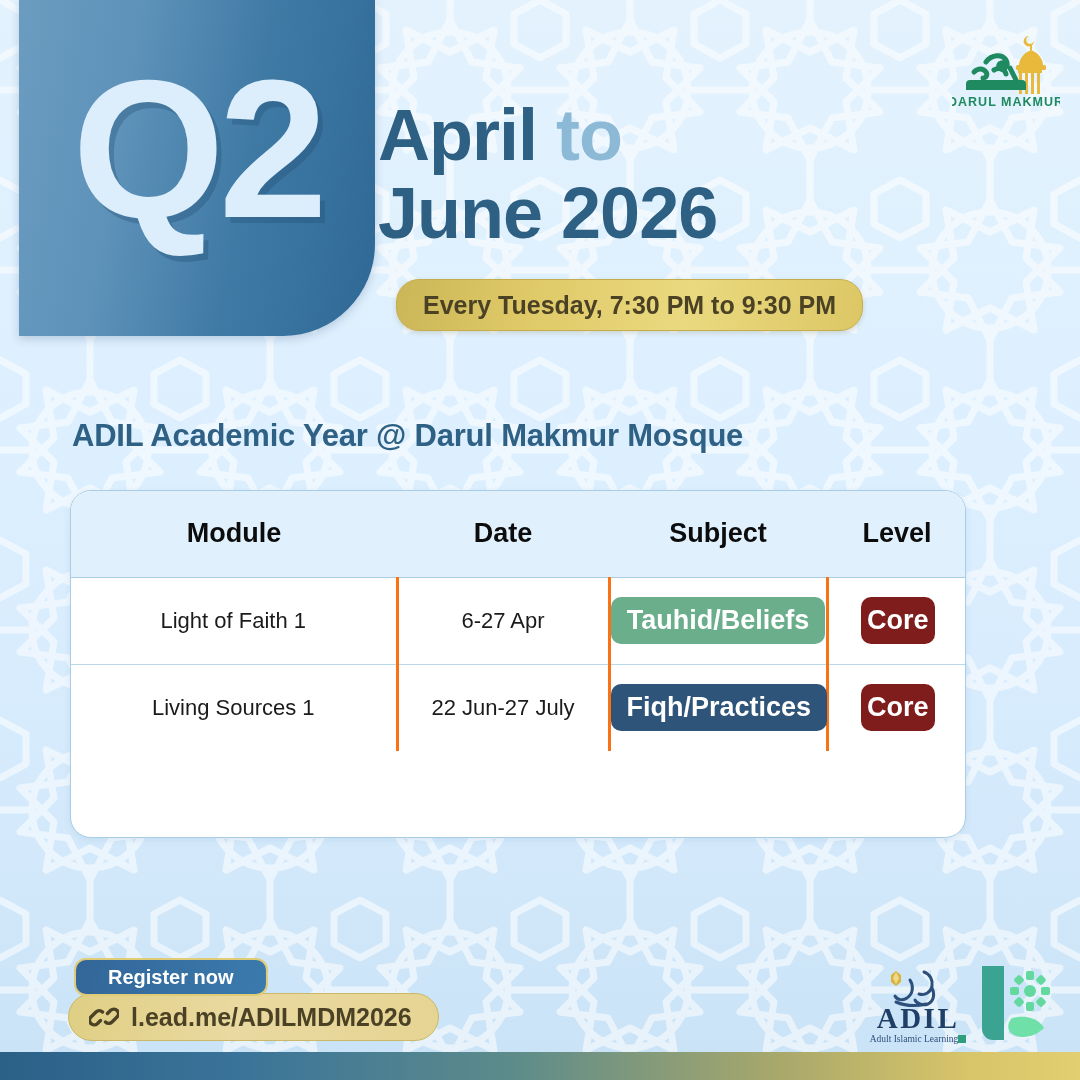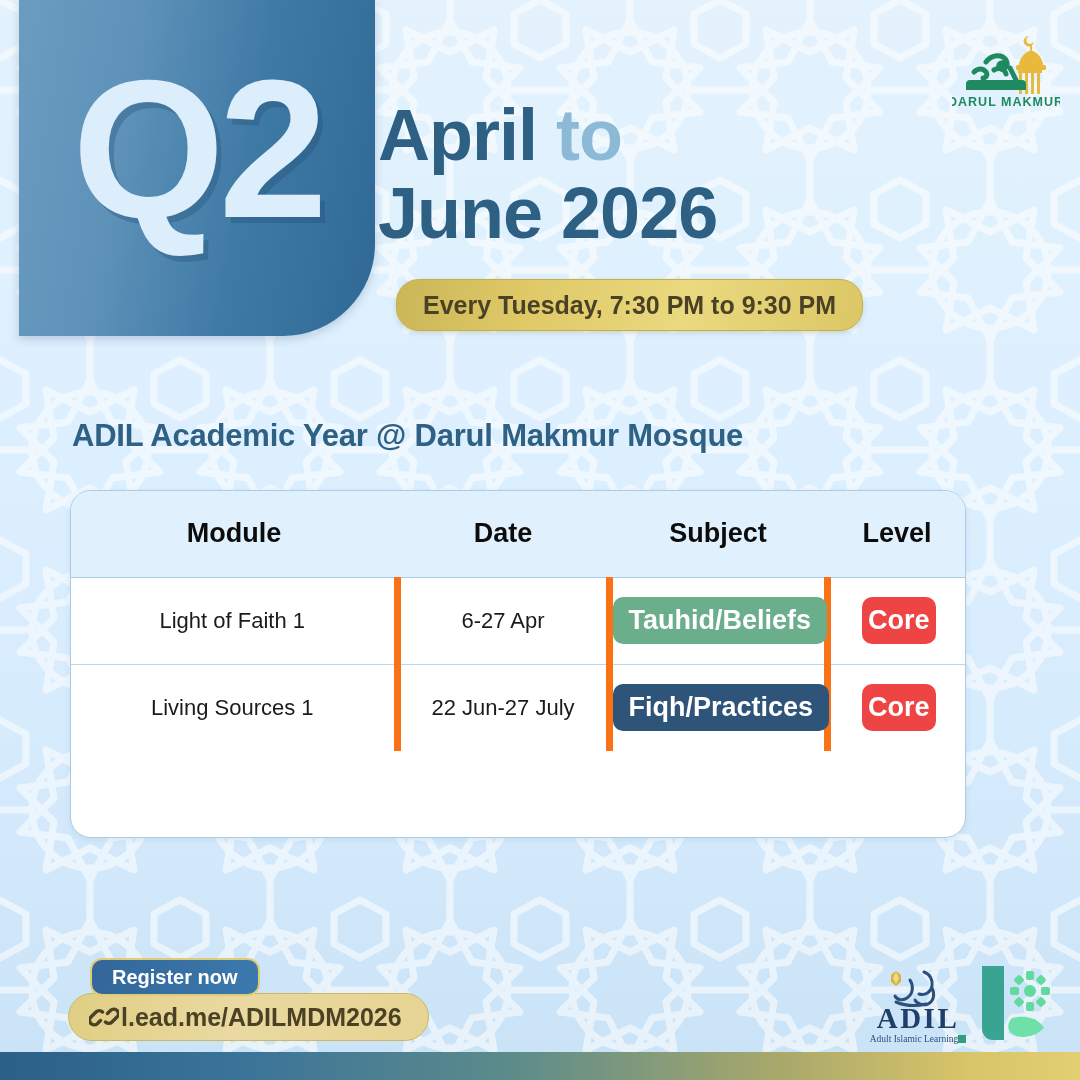--- a/index.html
+++ b/index.html
@@ -88,56 +88,56 @@
     background:#e0f0fc;
     height:86px;
     font-size:27px; font-weight:700; color:#0c0c0c;
     border-bottom:1px solid #a9cde4;
   }
   tbody td {
     height:87px;
     text-align:center;
     vertical-align:middle;
     font-size:22px; color:#1b1b1b;
-    border-right:7px solid #f97316;
+    border-right:3px solid #f97316;
     border-bottom:1px solid #b9d8ea;
   }
   tbody tr:last-child td { border-bottom:none; }
   tbody td:last-child { border-right:none; }
   tbody tr.alt td { background:#f5f6f7; }
   col.c1 { width:326px; } col.c2 { width:212px; }
   col.c3 { width:218px; } col.c4 { width:140px; }
 
   .badge {
     display:inline-block;
     padding:10px 16px;
     border-radius:10px;
     font-size:27px; font-weight:700; color:#fff;
     white-space:nowrap;
     line-height:1;
   }
   .badge.green { background:#6aae8c; }
   .badge.navy  { background:#2f5479; }
-  .badge.orange{ background:#ef4444; padding:10px 6px; }
+  .badge.orange{ background:#7f1d1d; padding:10px 6px; }
 
   
   .register-btn {
-    position:absolute; left:90px; top:958px;
-    height:38px; padding:0 20px;
+    position:absolute; left:74px; top:958px;
+    height:38px; padding:0 32px;
     display:flex; align-items:center;
     border-radius:12px;
     background:linear-gradient(100deg,#336699 0%,#3b7aad 100%);
     border:2px solid #e0cb76;
     font-size:20px; font-weight:700; color:#fff;
     z-index:3;
   }
   .link-pill {
     position:absolute; left:68px; top:993px;
     height:48px; padding:0 26px 0 20px;
-    display:flex; align-items:center; gap:2px;
+    display:flex; align-items:center; gap:12px;
     border-radius:24px;
     background:linear-gradient(100deg,#dfcf84 0%,#ead9a0 45%,#e6d493 100%);
     border:1px solid #cbb867;
     font-size:25px; font-weight:700; color:#4b4226;
     z-index:2;
   }
   .chain-icon { width:30px; height:30px; flex:0 0 auto; }
 
   
   .adil-logo { position:absolute; left:866px; top:958px; width:106px; height:92px; }

